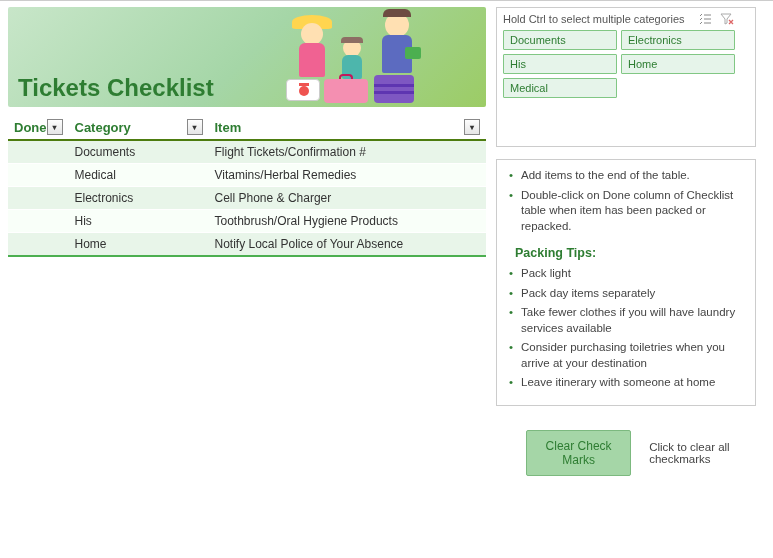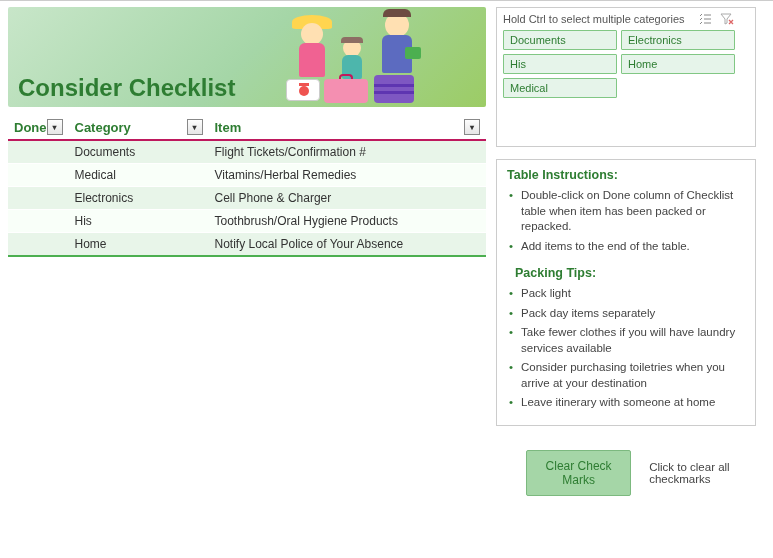--- a/index.html
+++ b/index.html
@@ -60,21 +60,21 @@
     width: 100%;
     border-collapse: collapse;
     margin-top: 8px;
   }
   .checklist-table th {
     text-align: left;
     font-size: 13px;
     font-weight: 700;
     color: #2e7d32;
     padding: 4px 6px;
-    border-bottom: 2px solid #be185d;
+    border-bottom: 2px solid #4d7c0f;
     position: relative;
   }
   .th-inner {
     display: flex;
     align-items: center;
     justify-content: space-between;
   }
   .filter-btn {
     width: 16px;
     height: 16px;
@@ -221,21 +221,21 @@
           <div style="position:absolute;width:10px;height:3px;left:12px;top:3px;background:#ef5350;"></div>
         </div>
         <div class="suitcase" style="width:44px;height:24px;left:38px;top:72px;background:#f48fb1;">
           <div style="position:absolute;width:14px;height:5px;left:15px;top:-5px;border:2px solid #c2185b;border-bottom:none;border-radius:4px 4px 0 0;"></div>
         </div>
         <div class="suitcase" style="width:40px;height:28px;left:88px;top:68px;background:#7e57c2;">
           <div style="position:absolute;width:40px;height:3px;top:9px;background:#5e35b1;"></div>
           <div style="position:absolute;width:40px;height:3px;top:16px;background:#5e35b1;"></div>
         </div>
       </div>
-      <div class="hero-title">Consider Checklist</div>
+      <div class="hero-title">Tickets Checklist</div>
     </div>
 
     <table class="checklist-table">
       <thead>
         <tr>
           <th class="done-col">
             <div class="th-inner">
               <span>Done</span>
               <span class="filter-btn">▾</span>
             </div>
@@ -305,24 +305,23 @@
       <div class="slicer-grid" id="slicer-grid">
           <div class="slicer-item">Documents</div>
           <div class="slicer-item">Electronics</div>
           <div class="slicer-item">His</div>
           <div class="slicer-item">Home</div>
           <div class="slicer-item">Medical</div>
         </div>
     </div>
 
     <div class="instructions">
-      <h4>Table Instructions:</h4>
       <ul id="table-instr-list">
+          <li>Add items to the end of the table.</li>
           <li>Double-click on Done column of Checklist table when item has been packed or repacked.</li>
-          <li>Add items to the end of the table.</li>
         </ul>
       <h4 class="second">Packing Tips:</h4>
       <ul id="tips-list">
           <li>Pack light</li>
           <li>Pack day items separately</li>
           <li>Take fewer clothes if you will have laundry services available</li>
           <li>Consider purchasing toiletries when you arrive at your destination</li>
           <li>Leave itinerary with someone at home</li>
         </ul>
     </div>

